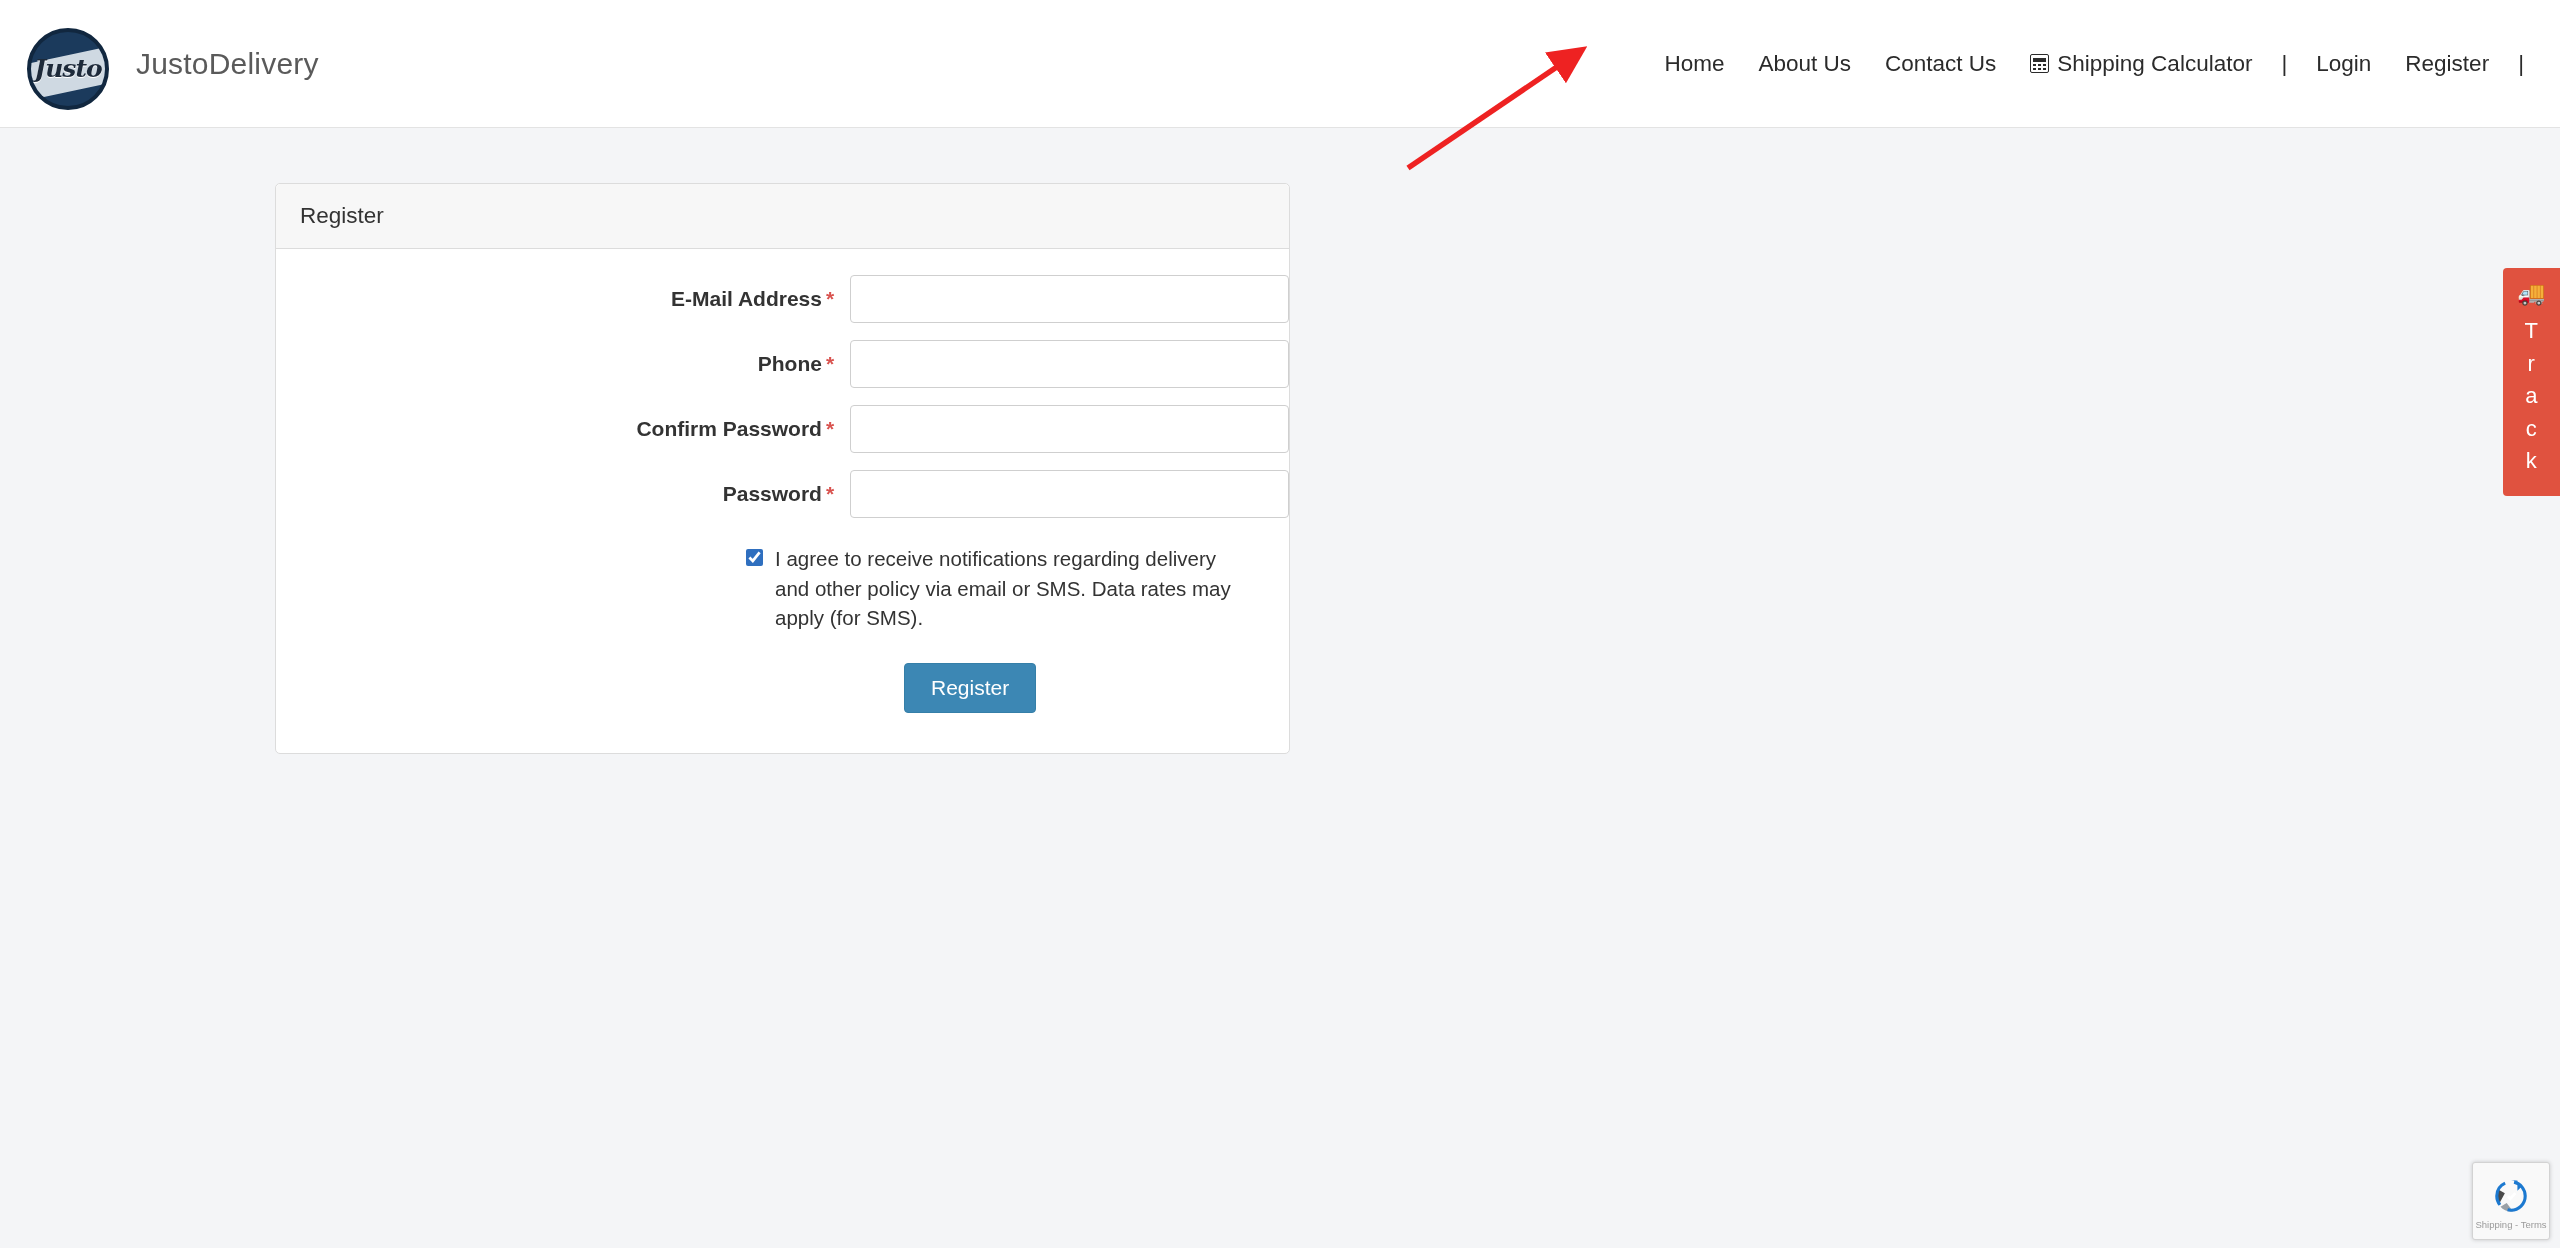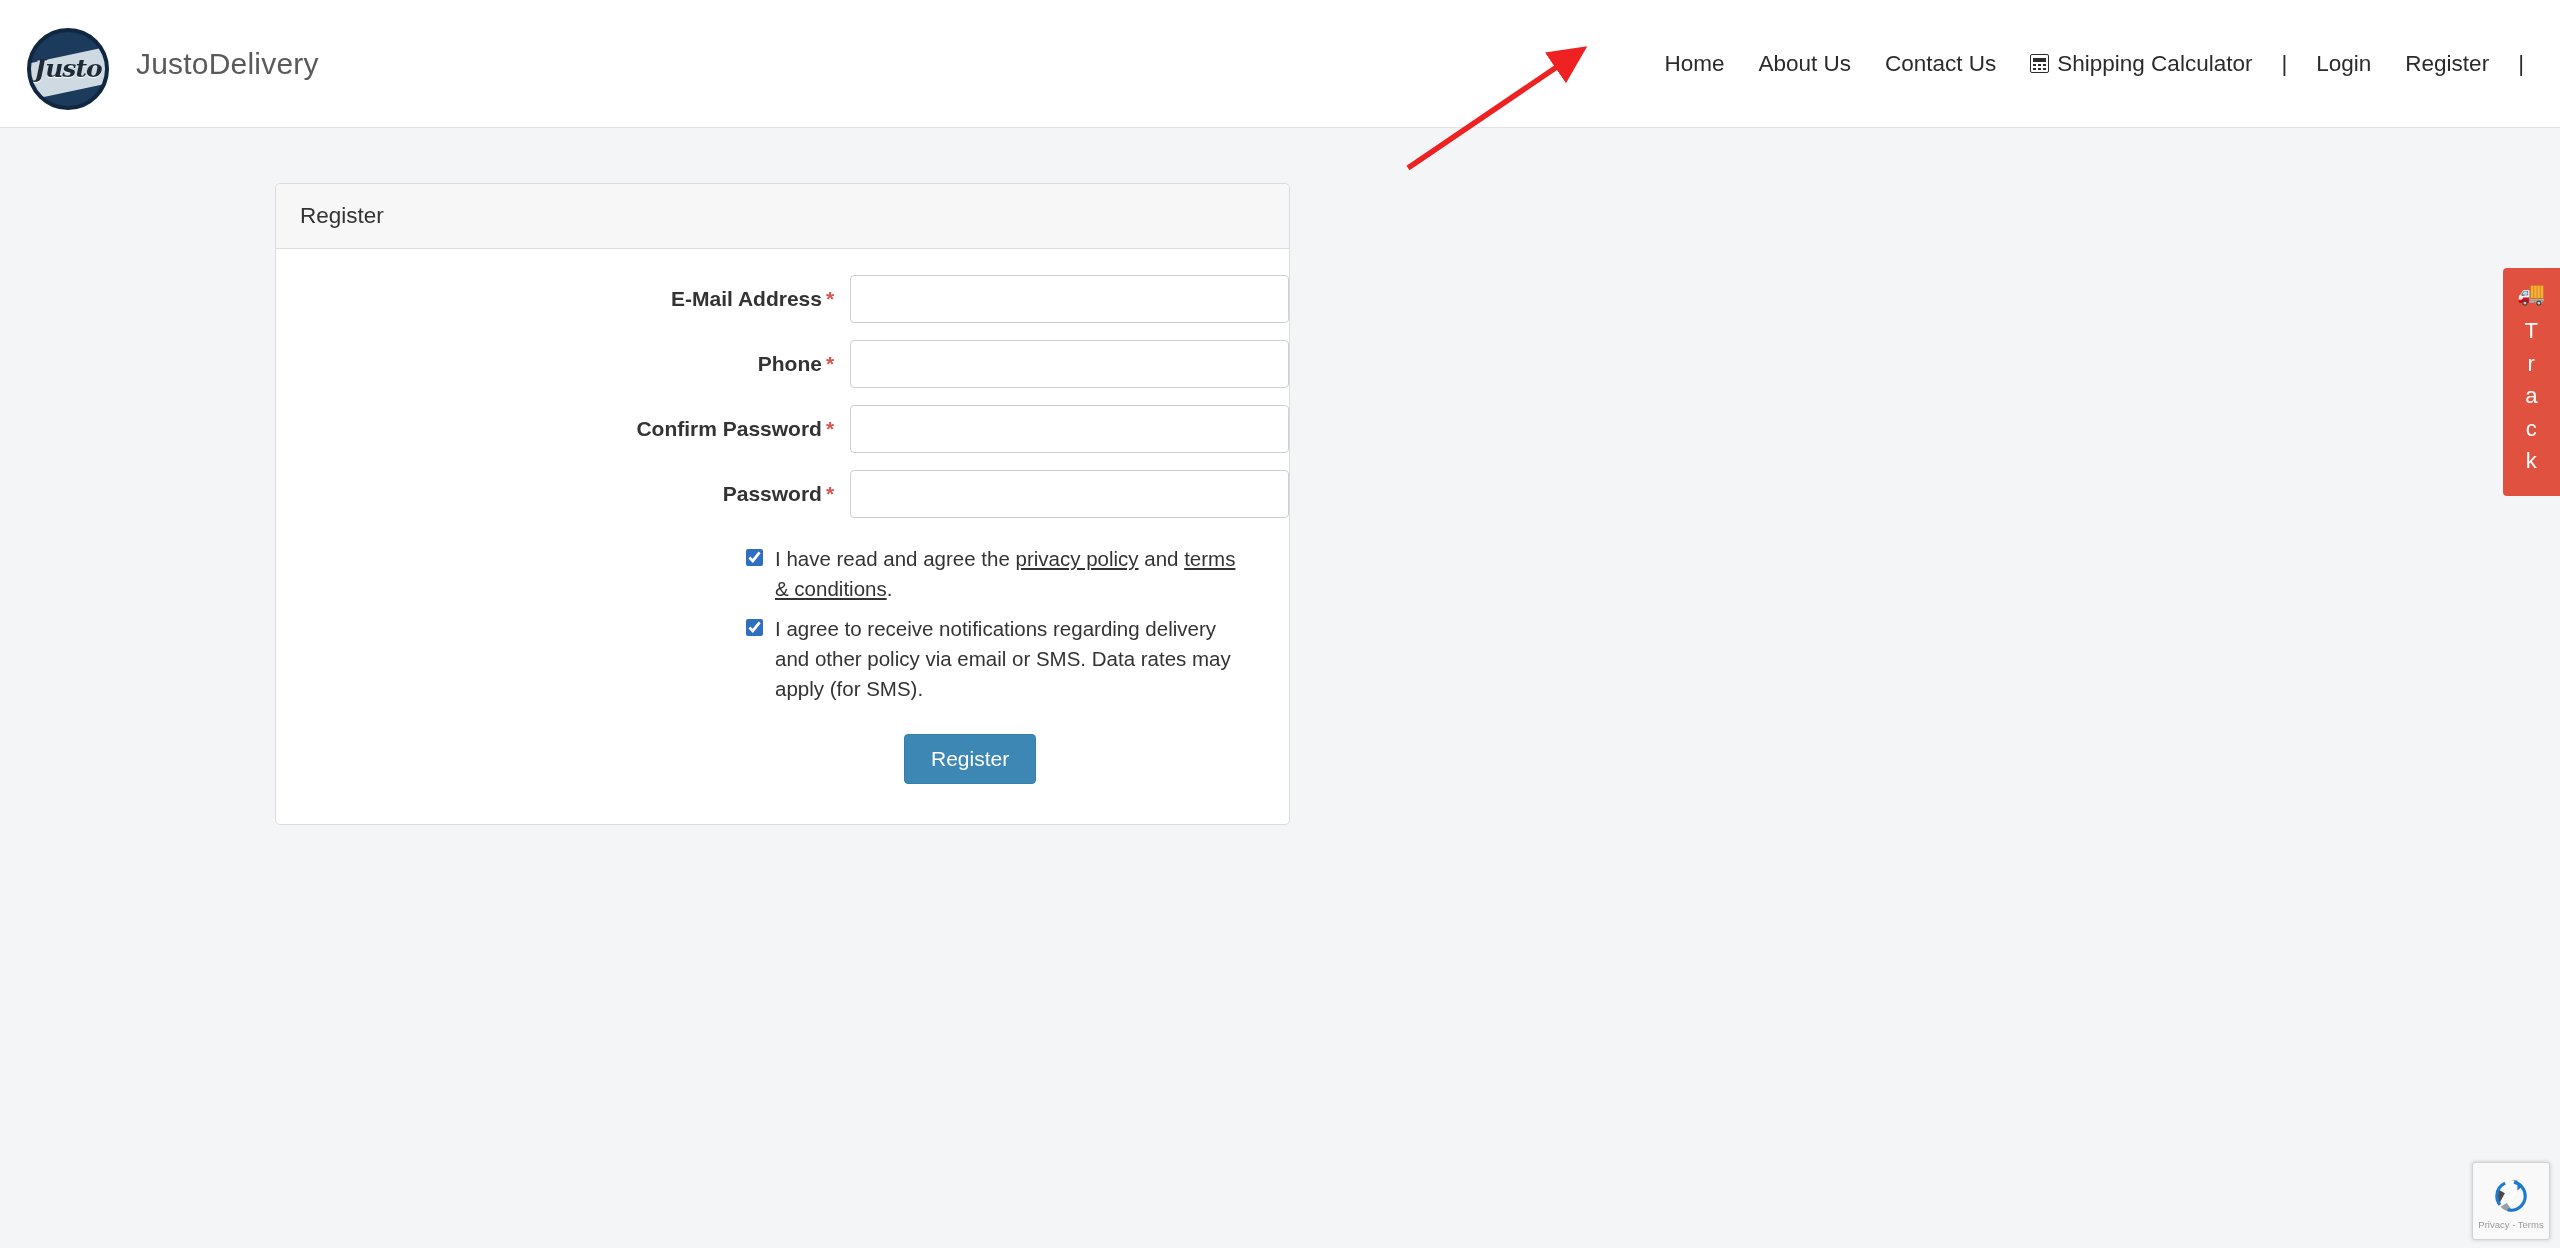--- a/index.html
+++ b/index.html
@@ -307,26 +307,20 @@
       <div class="form-row">
         <div class="form-label">
           <span>Password</span><span class="req">*</span>
         </div>
         <input class="form-input" type="password" value="" placeholder="" style="">
       </div>
 
       <div class="checks">
         <div class="check-row">
           <input type="checkbox" checked="" style="">
-          <div>
-            <span>I have read and agree the </span><a href="#">privacy policy</a><span> and </span><a href="#">terms &amp; conditions</a><span>.</span>
-          </div>
-        </div>
-        <div class="check-row">
-          <input type="checkbox" checked="" style="">
           <div>I agree to receive notifications regarding delivery and other policy via email or SMS. Data rates may apply (for SMS).</div>
         </div>
       </div>
 
       <div class="submit-wrap">
         <button class="btn-register">Register</button>
       </div>
 
     </div>
   </div>
@@ -343,16 +337,16 @@
   </div>
 
   <div class="recaptcha">
     <svg class="rc-mark" viewBox="0 0 48 48">
       <path d="M24 7c5 0 9.4 2.3 12.2 6l-5.2 5.2V7.2z" fill="#1c79d0"></path>
       <path d="M12.5 33.6C10 30.9 8.5 27.3 8.5 23.4c0-2.4.6-4.6 1.6-6.6l7.2 4.1-6.8 12.7z" fill="#4a4a4a"></path>
       <path d="M24 41c-4.6 0-8.7-2-11.5-5.2l6.8-4.2 7 9.3z" fill="#9aa0a6"></path>
       <circle cx="24" cy="24" r="15.5" fill="none" stroke="#1c79d0" stroke-width="3.4" stroke-dasharray="28 10"></circle>
       <path d="M20.6 24.2l2.6 2.7 5.6-6.1" fill="none" stroke="#ffffff" stroke-width="3"></path>
     </svg>
-    <div class="rc-text">Privacy - Terms</div>
+    <div class="rc-text">Shipping - Terms</div>
   </div>
 
 </div>
 
 </body></html>

